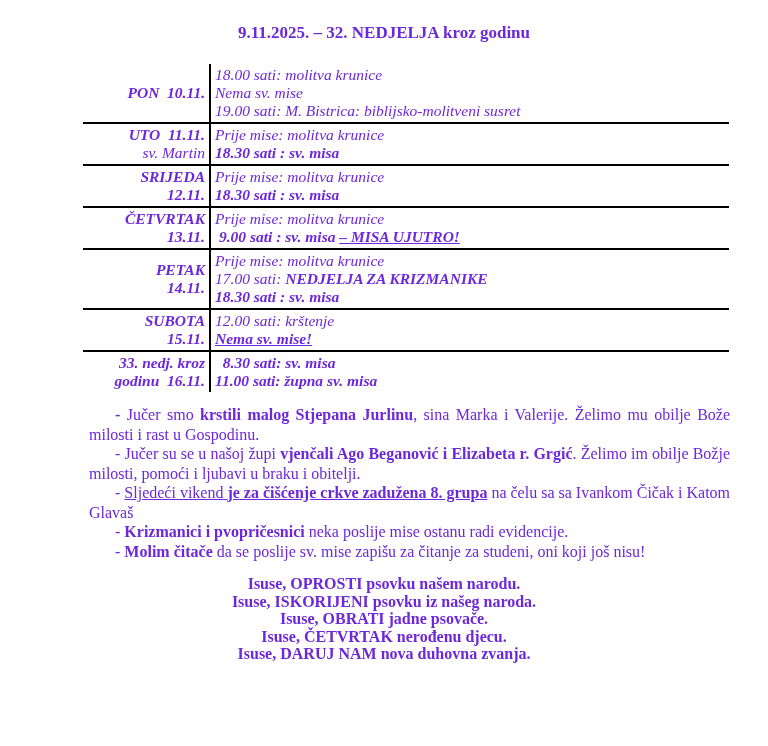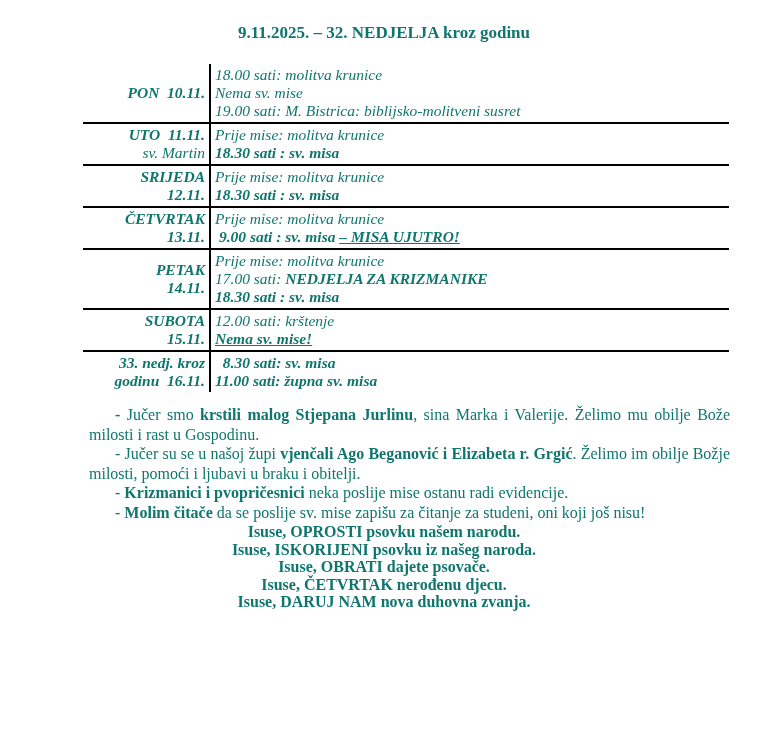--- a/index.html
+++ b/index.html
@@ -1,19 +1,19 @@
 <!DOCTYPE html>
 <html><head>
 <meta charset="utf-8">
 <style>
   html,body{margin:0;padding:0;background:#ffffff;}
   .page{
     position:relative;
     width:768px;height:746px;
-    background:#ffffff;color:#0f766e;
+    background:#ffffff;color:#6d28d9;
     font-family:"Liberation Serif","DejaVu Serif",serif;
     overflow:hidden;
   }
   .title{
     text-align:center;
     font-weight:bold;
     font-size:17px;
     padding-top:23px;
   }
   table.schedule{
@@ -43,21 +43,21 @@
     line-height:19.5px;
     text-align:justify;
     text-indent:26px;
   }
   .closing-intro{
     margin:17px 0 0 79px;
     font-size:16.5px;
     line-height:20px;
   }
   .prayers{
-    margin-top:1px;
+    margin-top:14px;
     text-align:center;
     font-weight:bold;
     font-size:16px;
     line-height:17.6px;
   }
   .prayer-line{white-space:pre-wrap;}
 </style>
 </head>
 <body>
 
@@ -137,26 +137,27 @@
             <div class="tline"><span class="b ">  8.30 sati: sv. misa</span></div>
             <div class="tline"><span class="b ">11.00 sati: župna sv. misa</span></div>
           </td>
         </tr>
       </tbody>
   </table>
 
   <div class="ann-block">
       <p class="announcement"><span class="b ">- </span><span class="">Jučer smo </span><span class="b ">krstili malog Stjepana Jurlinu</span><span class="">, sina Marka i Valerije. Želimo mu obilje Bože milosti i rast u Gospodinu.</span></p>
       <p class="announcement"><span class="">- Jučer su se u našoj župi </span><span class="b ">vjenčali Ago Beganović i Elizabeta r. Grgić</span><span class="">. Želimo im obilje Božje milosti, pomoći i ljubavi u braku i obitelji.</span></p>
+      <p class="announcement"><span class="">- </span><span class="u">Sljedeći vikend </span><span class="b u">je za čišćenje crkve zadužena 8. grupa</span><span class=""> na čelu sa sa Ivankom Čičak i Katom Glavaš</span></p>
       <p class="announcement"><span class="">- </span><span class="b ">Krizmanici i pvopričesnici</span><span class=""> neka poslije mise ostanu radi evidencije.</span></p>
       <p class="announcement"><span class="">- </span><span class="b ">Molim čitače</span><span class=""> da se poslije sv. mise zapišu za čitanje za studeni, oni koji još nisu!</span></p>
     </div>
 
 
   <div class="prayers">
       <div class="prayer-line">Isuse, OPROSTI psovku našem narodu.</div>
       <div class="prayer-line">Isuse, ISKORIJENI psovku iz našeg naroda.</div>
-      <div class="prayer-line">Isuse, OBRATI dajete psovače.</div>
+      <div class="prayer-line">Isuse, OBRATI jadne psovače.</div>
       <div class="prayer-line">Isuse, ČETVRTAK nerođenu djecu.</div>
       <div class="prayer-line">Isuse, DARUJ NAM nova duhovna zvanja.</div>
     </div>
 
 </div>
 
 </body></html>

